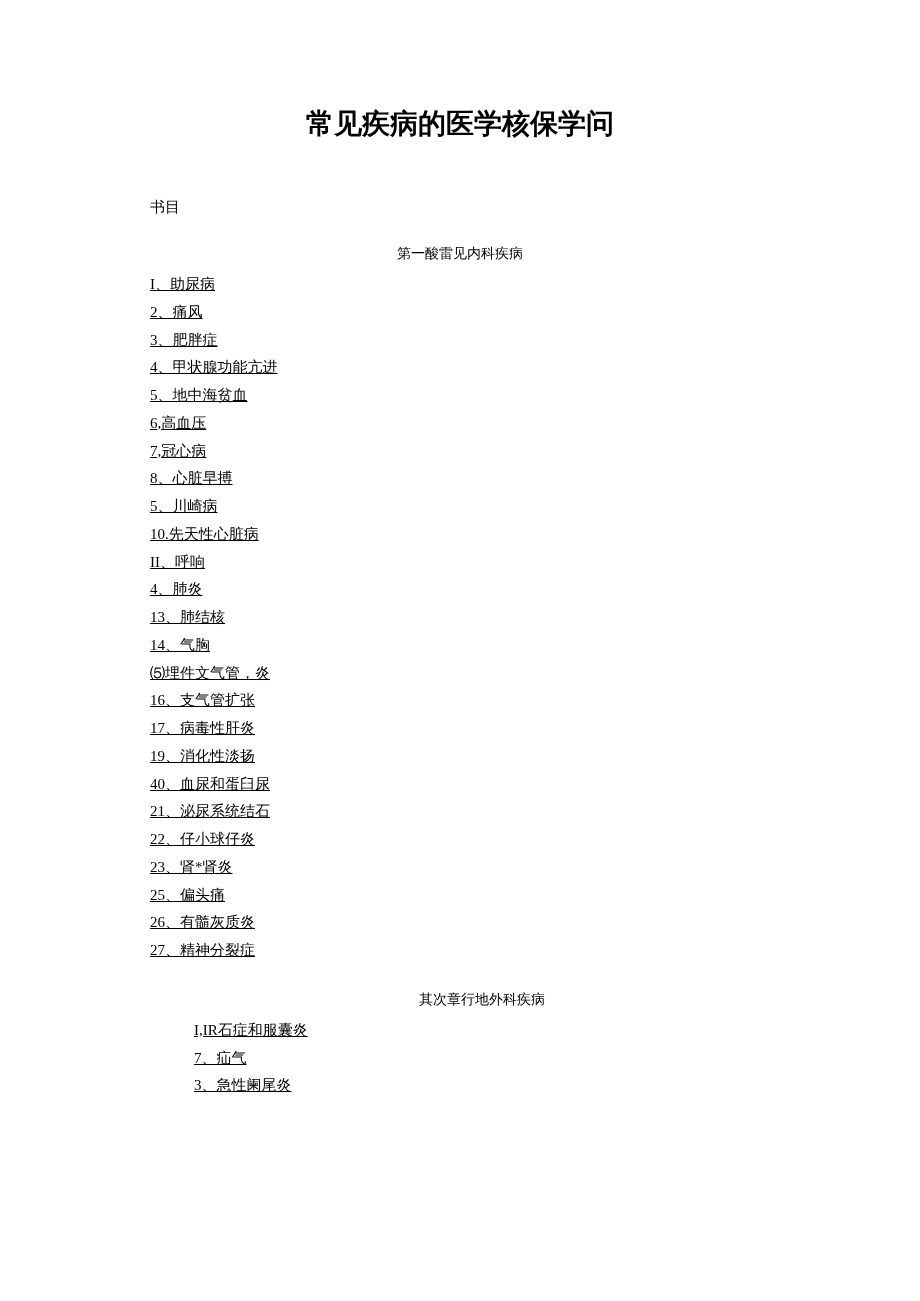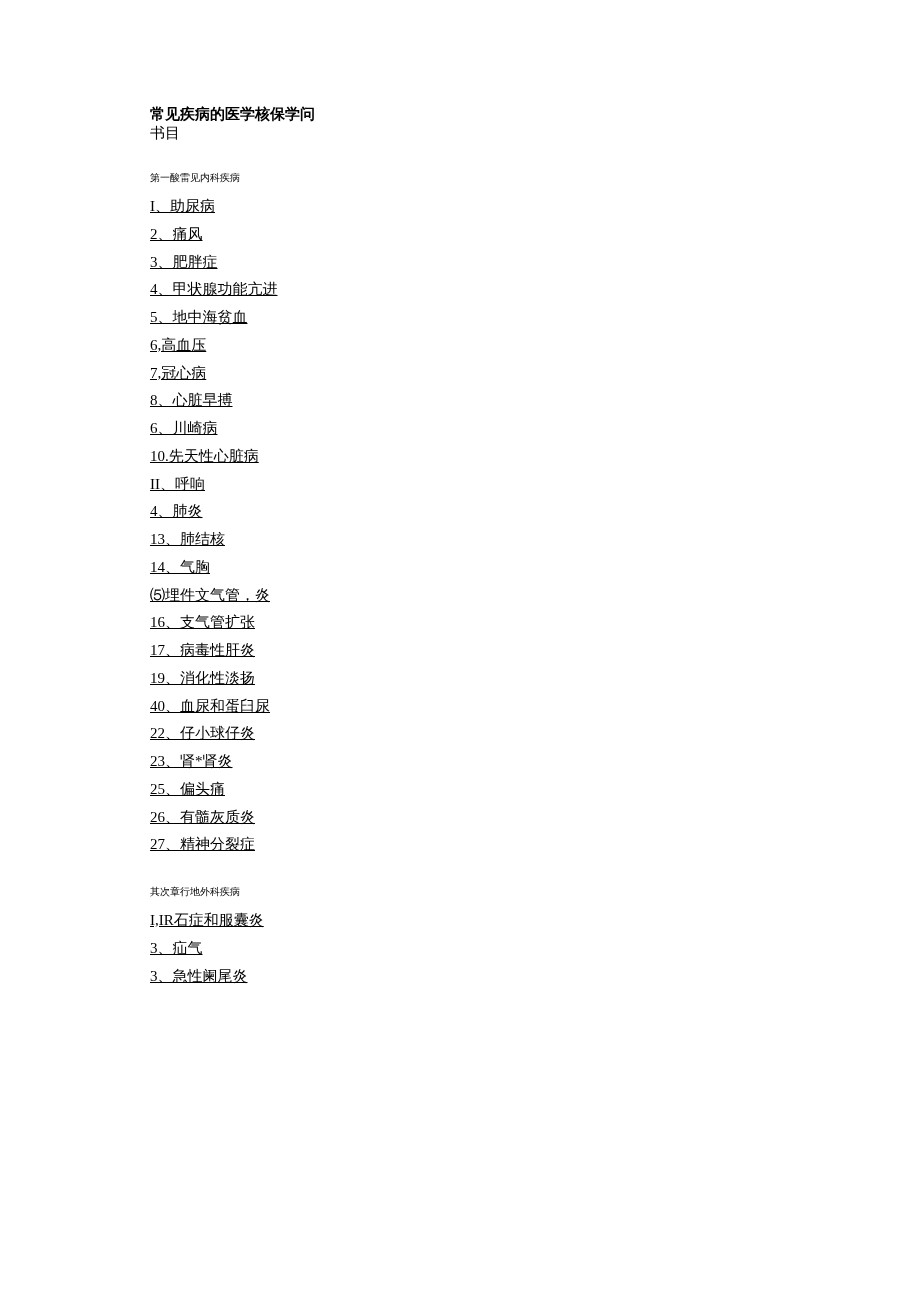--- a/index.html
+++ b/index.html
@@ -9,43 +9,46 @@
     }
     body {
       width: 920px;
       height: 1301px;
       background: #ffffff;
       font-family: "SimSun", "宋体", serif;
       color: #000000;
       padding: 105px 150px 60px 150px;
     }
     .title {
-      text-align: left;
-      font-size: 15px;
+      text-align: center;
+      font-size: 28px;
       font-weight: bold;
+      margin-bottom: 55px;
       font-family: "SimHei", "黑体", sans-serif;
     }
     .section-label {
       font-size: 15px;
       margin-bottom: 28px;
     }
     .chapter-heading {
-      font-size: 10px;
+      font-size: 14px;
       margin-bottom: 8px;
+      text-align: center;
     }
     .list {
       font-size: 15px;
       line-height: 1.85;
     }
     .list-item {
       display: block;
       text-decoration: underline;
     }
     .chapter2 {
       margin-top: 26px;
+      margin-left: 44px;
     }
     .italic {
       font-style: italic;
     }
   </style>
 </head>
 <body>
 
 <h1 class="title">常见疾病的医学核保学问</h1>
 
@@ -54,38 +57,39 @@
 <div class="chapter-heading">第一酸雷见内科疾病</div>
 <div class="list">
   <span class="list-item">I、助尿病</span>
   <span class="list-item">2、痛风</span>
   <span class="list-item">3、肥胖症</span>
   <span class="list-item">4、甲状腺功能亢进</span>
   <span class="list-item">5、地中海贫血</span>
   <span class="list-item">6,高血压</span>
   <span class="list-item">7,冠心病</span>
   <span class="list-item">8、心脏早搏</span>
-  <span class="list-item">6、川崎病</span>
+  <span class="list-item">5、川崎病</span>
   <span class="list-item">10.先天性心脏病</span>
   <span class="list-item">II、呼响</span>
   <span class="list-item">4、肺炎</span>
   <span class="list-item">13、肺结核</span>
   <span class="list-item">14、气胸</span>
   <span class="list-item">⑸埋件文气管，炎</span>
   <span class="list-item">16、支气管扩张</span>
   <span class="list-item">17、病毒性肝炎</span>
   <span class="list-item">19、消化性淡扬</span>
   <span class="list-item">40、血尿和蛋臼尿</span>
+  <span class="list-item">21、泌尿系统结石</span>
   <span class="list-item">22、仔小球仔炎</span>
   <span class="list-item">23、肾*肾炎</span>
   <span class="list-item">25、偏头痛</span>
   <span class="list-item">26、有髓灰质炎</span>
   <span class="list-item">27、精神分裂症</span>
 </div>
 
 <div class="chapter2">
   <div class="chapter-heading">其次章行地外科疾病</div>
   <div class="list">
     <span class="list-item">I,IR石症和服囊炎</span>
-    <span class="list-item">3、疝气</span>
+    <span class="list-item">7、疝气</span>
     <span class="list-item">3、急性阑尾炎</span>
   </div>
 </div>
 
 </body></html>

